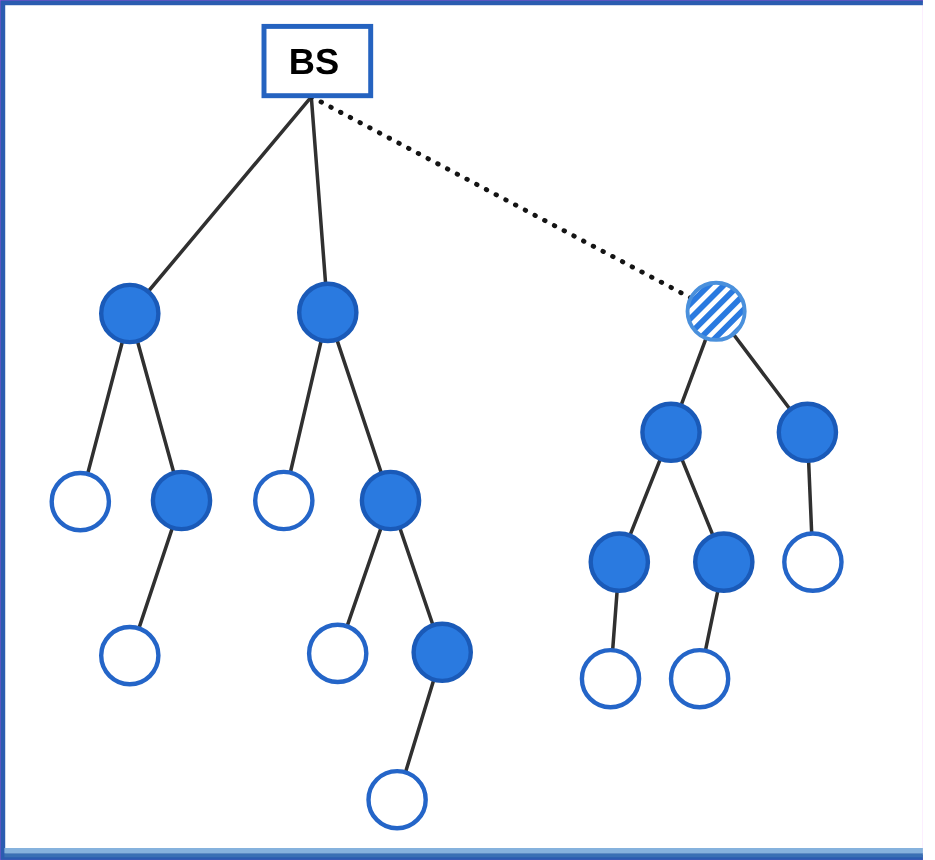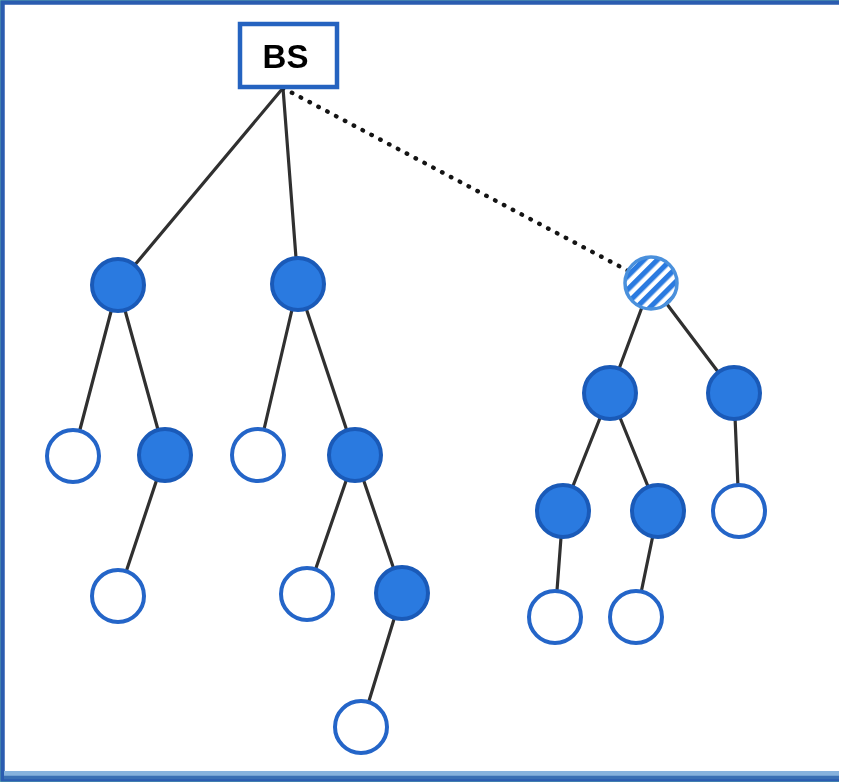--- a/index.html
+++ b/index.html
@@ -5,21 +5,21 @@
   html, body {
     margin: 0;
     padding: 0;
     background: #ffffff;
     font-family: "Liberation Sans", sans-serif;
   }
   .figure-frame {
     position: relative;
     width: 839px;
     height: 782px;
-    background: #86efac;
+    background: #d946ef;
     overflow: hidden;
   }
   svg { display: block; }
   .edge-solid {
     fill: none;
     stroke-width: 3.2;
     stroke-linecap: round;
   }
   .edge-dotted {
     fill: none;

